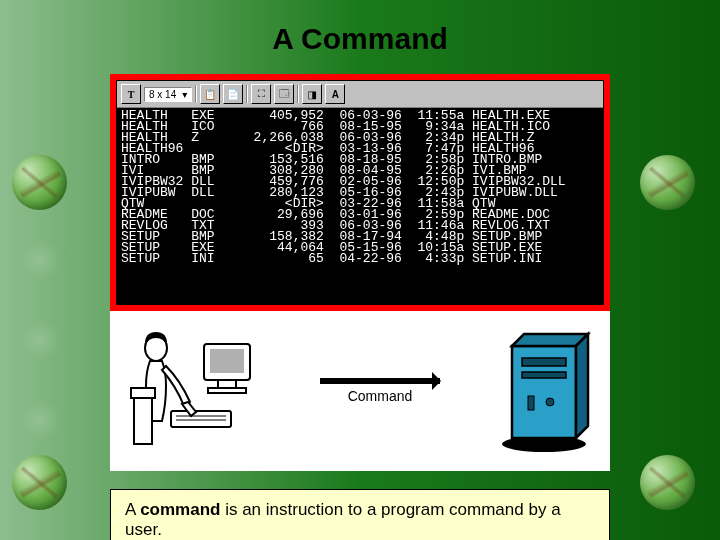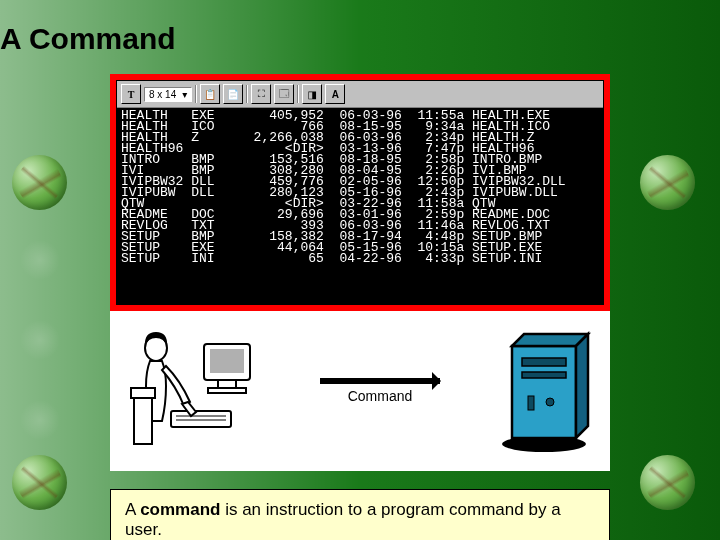--- a/index.html
+++ b/index.html
@@ -41,21 +41,21 @@
       linear-gradient(-30deg, transparent 40%, rgba(100,60,20,0.4) 45%, transparent 55%);
     border-radius: 50%;
   }
   .g1 { left: 12px; top: 155px; }
   .g2 { left: 12px; top: 455px; }
   .g3 { left: 640px; top: 155px; }
   .g4 { left: 640px; top: 455px; }
   .title {
     position: relative;
     z-index: 2;
-    text-align: left;
+    text-align: center;
     color: #000;
     font-size: 30px;
     font-weight: bold;
     padding-top: 22px;
   }
   .content {
     position: relative;
     z-index: 2;
     width: 500px;
     margin: 18px auto 0;

